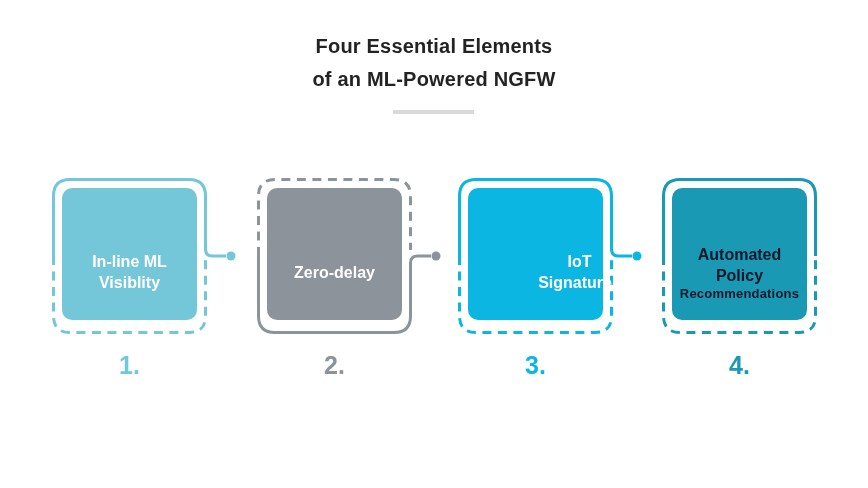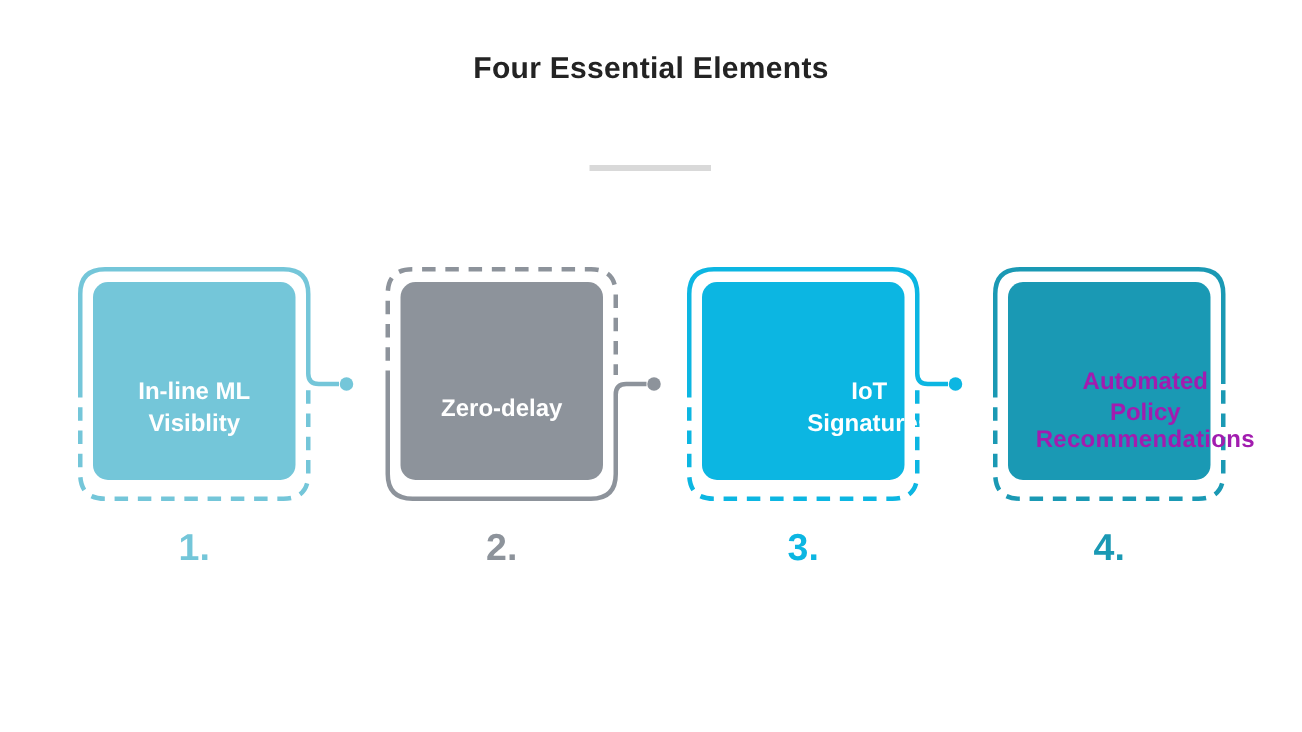--- a/index.html
+++ b/index.html
@@ -69,21 +69,21 @@
     flex-direction: column;
     align-items: center;
     justify-content: center;
     text-align: center;
     font-weight: 700;
     font-size: 16px;
     line-height: 21px;
     color: #ffffff;
   }
   .label .sub {
-    font-size: 16px;
+    font-size: 13px;
     line-height: 15px;
     letter-spacing: 0.2px;
   }
   .number {
     position: absolute;
     top: 172px;
     left: 0;
     width: 155px;
     text-align: center;
     font-size: 25px;
@@ -91,20 +91,21 @@
     font-weight: 800;
   }
 </style>
 </head>
 <body>
 
 <div class="page">
 
   <div class="title" style="color: rgb(35, 35, 35);">
     <span class="line">Four Essential Elements</span>
+    <span class="line">of an ML-Powered NGFW</span>
   </div>
 
   <div class="divider" style="background-color: rgb(217, 217, 217);"></div>
 
   <div class="card card-1">
     <svg class="border-svg" viewBox="0 0 190 156">
       <path d="M1.5 78 L1.5 18 Q1.5 1.5 18 1.5 L137 1.5 Q153.5 1.5 153.5 18 L153.5 71 Q153.5 78 160.5 78 L174 78" stroke="#74c6d9"></path>
       <path class="dash" d="M1.5 78 L1.5 138 Q1.5 154.5 18 154.5 L137 154.5 Q153.5 154.5 153.5 138 L153.5 82" stroke="#74c6d9"></path>
       <circle cx="179" cy="78" r="4.5" fill="#74c6d9"></circle>
       <rect x="10" y="10" width="135" height="132" rx="10" fill="#74c6d9"></rect>
@@ -142,21 +143,21 @@
     </div>
     <div class="number" style="color: rgb(12, 182, 226);">3.</div>
   </div>
 
   <div class="card card-4">
     <svg class="border-svg" viewBox="0 0 190 156">
       <path d="M1.5 78 L1.5 18 Q1.5 1.5 18 1.5 L137 1.5 Q153.5 1.5 153.5 18 L153.5 78" stroke="#1a99b4"></path>
       <path class="dash" d="M1.5 78 L1.5 138 Q1.5 154.5 18 154.5 L137 154.5 Q153.5 154.5 153.5 138 L153.5 78" stroke="#1a99b4"></path>
       <rect x="10" y="10" width="135" height="132" rx="10" fill="#1a99b4"></rect>
     </svg>
-    <div class="label" style="color: #a21caf; padding-left: 24px;">
+    <div class="label" style="color: #0f172a;">
       <span>Automated</span>
       <span>Policy</span>
       <span class="sub">Recommendations</span>
     </div>
     <div class="number" style="color: rgb(26, 153, 180);">4.</div>
   </div>
 
 </div>
 
 </body></html>

